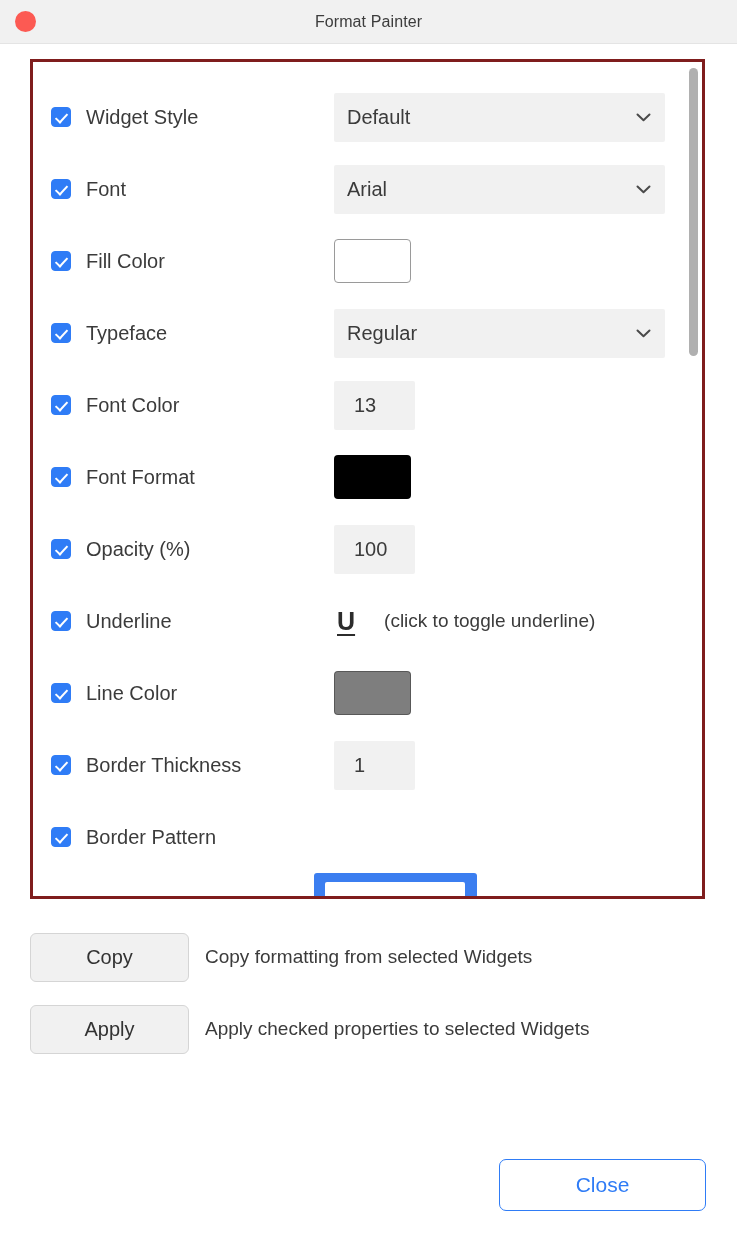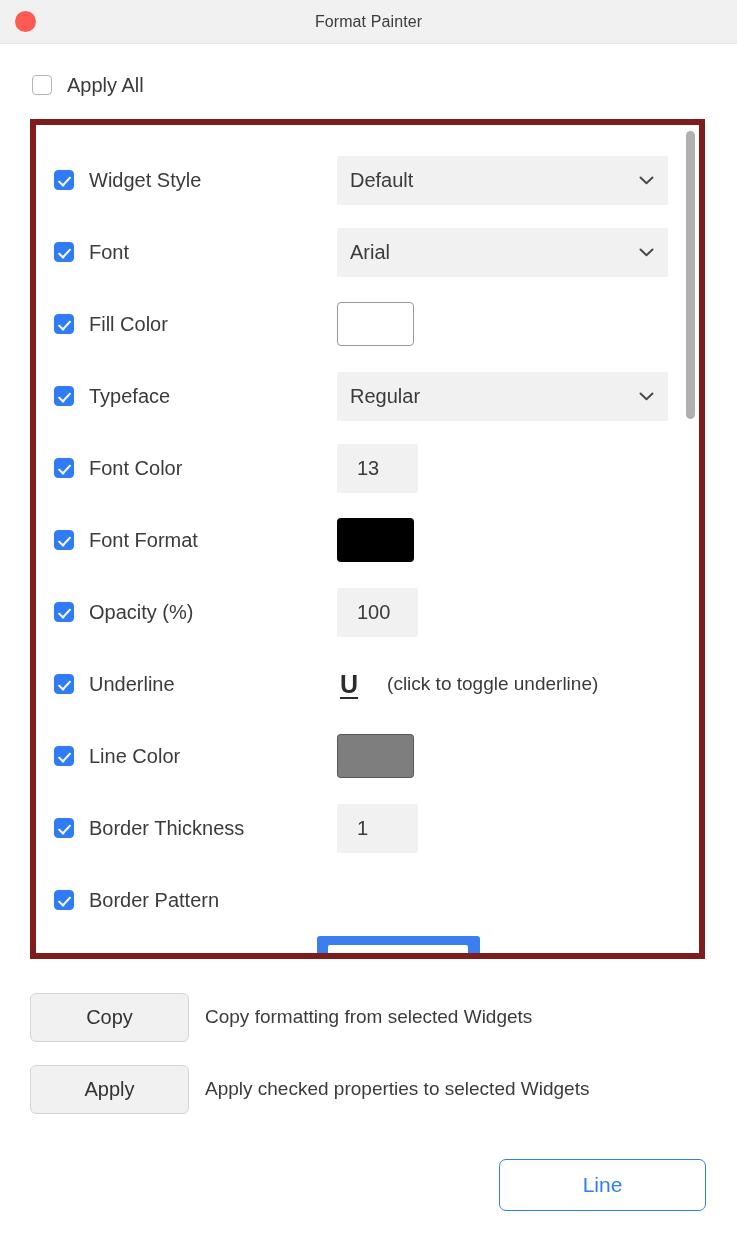--- a/index.html
+++ b/index.html
@@ -86,21 +86,21 @@
     border: solid #ffffff;
     border-width: 0 2.2px 2.2px 0;
     transform: rotate(43deg);
   }
 
   
   .panel {
     position: relative;
     margin: 15px 32px 0 30px;
     height: 840px;
-    border: 6px solid #7f1d1d;
+    border: 3px solid #7f1d1d;
     background: #ffffff;
     overflow: hidden;
   }
   .panel-inner {
     padding: 19px 0 0 0;
   }
 
   .prop-row {
     display: flex;
     align-items: center;
@@ -301,24 +301,20 @@
 </head>
 <body>
 
 <div class="window">
 
   <div class="titlebar">
     <div class="traffic-light"></div>
     <div class="title-text">Format Painter</div>
   </div>
 
-  <div class="applyall-row">
-    <span class="cb unchecked"></span>
-    <span class="applyall-label">Apply All</span>
-  </div>
 
   <div class="panel">
     <div class="panel-inner">
 
       <div class="prop-row">
         <span class="cb checked"></span>
         <span class="prop-label">Widget Style</span>
         <div class="prop-control">
           <div class="dropdown">
             <span>Default</span>
@@ -447,16 +443,16 @@
     <button class="btn-gray">Copy</button>
     <span class="action-desc">Copy formatting from selected Widgets</span>
   </div>
 
   <div class="action-row">
     <button class="btn-gray">Apply</button>
     <span class="action-desc">Apply checked properties to selected Widgets</span>
   </div>
 
   <div class="footer">
-    <button class="btn-close">Line</button>
+    <button class="btn-close">Close</button>
   </div>
 
 </div>
 
 </body></html>

